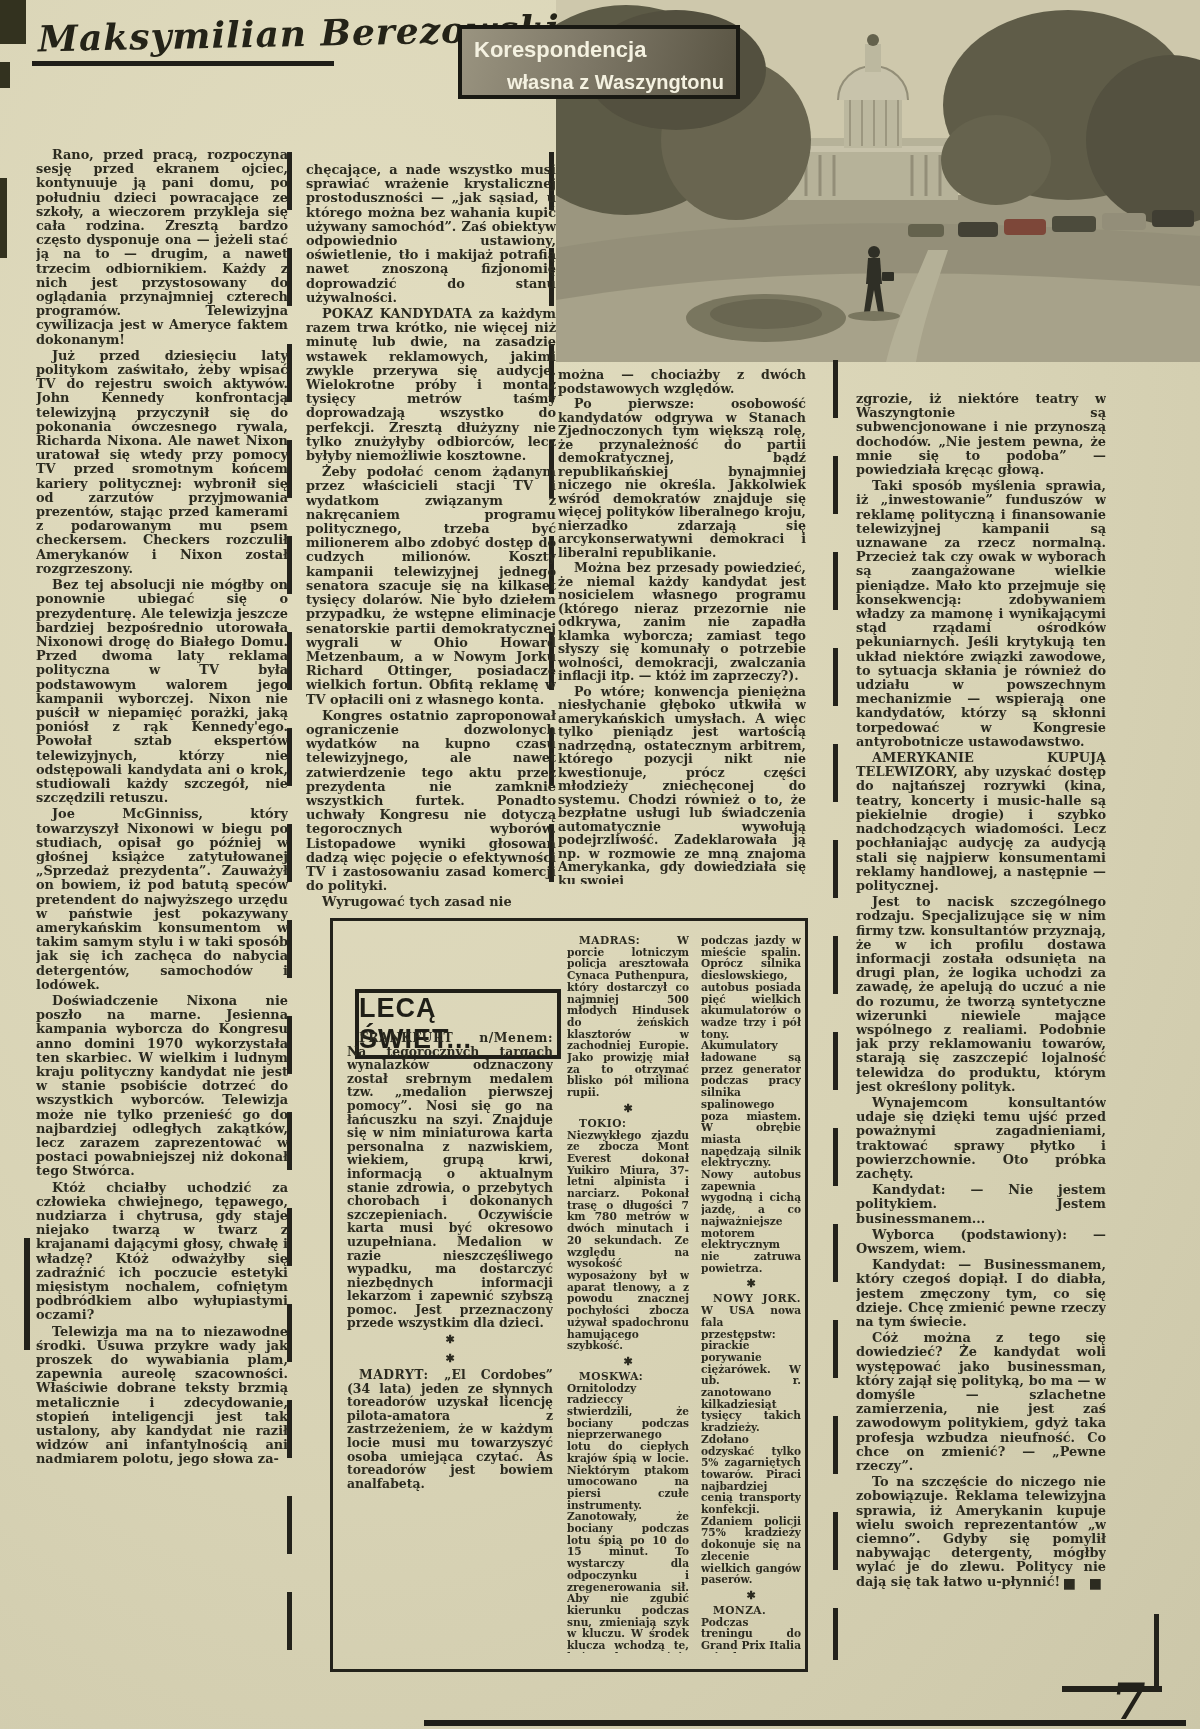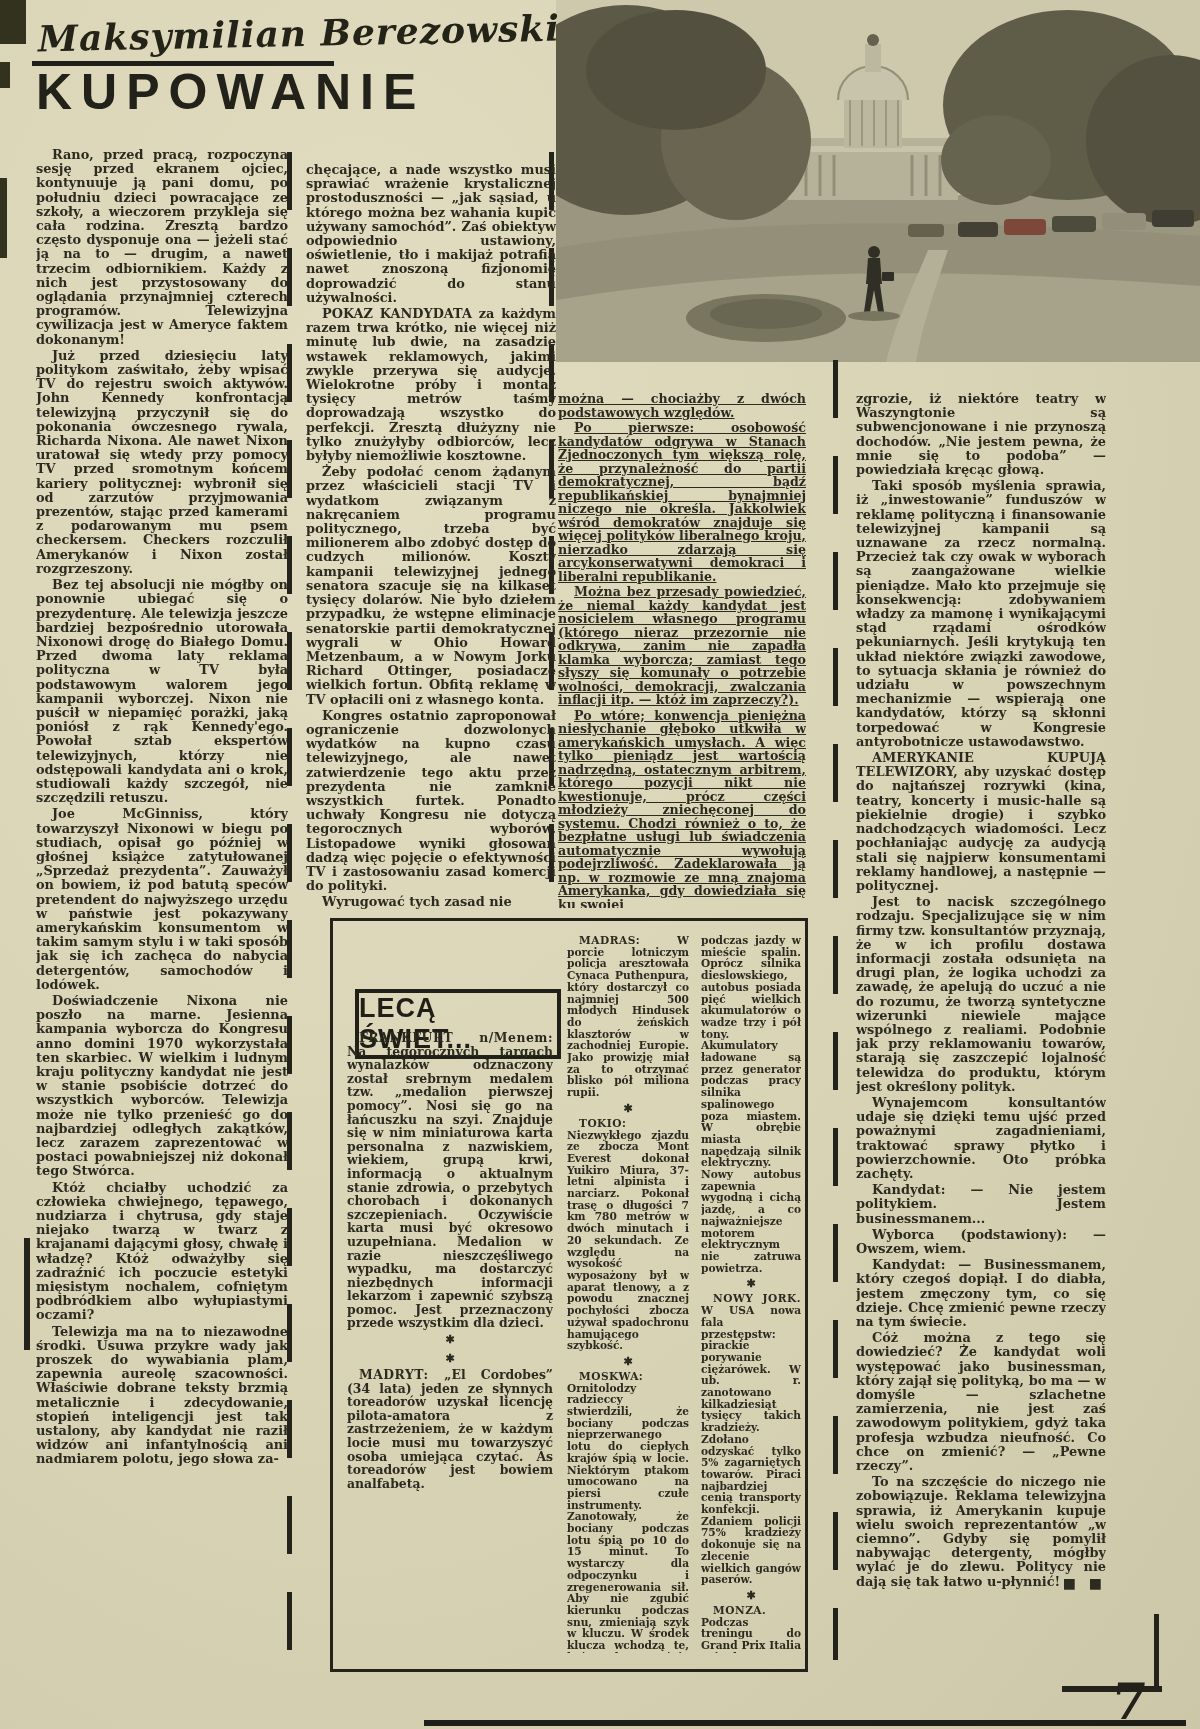--- a/index.html
+++ b/index.html
@@ -34,21 +34,21 @@
   .col{position:absolute;overflow:hidden;text-align:justify;font-size:12.9px;line-height:14.2px;
        font-weight:bold;color:#2c2b20;}
   .col p{margin:0 0 0 0;padding-top:2px;text-indent:16px;}
   .col p.noind{text-indent:0;padding-top:0;}
   .col p.drop{text-indent:0;}
   .col p.drop::first-letter{
     float:left;font-size:62px;line-height:48px;padding:4px 6px 0 0;font-weight:bold;color:#22211a;
   }
   #col1{left:36px;top:146px;width:252px;height:1522px;}
   #col2{left:298px;top:163px;width:250px;height:758px;margin-left:8px;}
-  #col3{left:558px;top:392px;width:248px;height:516px;font-size:12.6px;line-height:13.5px;text-decoration:underline;}
+  #col3{left:558px;top:368px;width:248px;height:516px;font-size:12.6px;line-height:13.5px;}
   #col4{left:856px;top:392px;width:250px;height:1272px;}
   
   .vrule{position:absolute;width:5px;
     background:repeating-linear-gradient(180deg,#23221b 0 58px,rgba(0,0,0,0) 58px 96px);}
   
   .news-box{position:absolute;left:330px;top:918px;width:478px;height:754px;
     border:3px solid #23221b;box-sizing:border-box;}
   .news-title{position:absolute;left:22px;top:28px;width:198px;height:62px;border:4px solid #201f18;
     display:flex;align-items:center;justify-content:center;
     font-family:"Liberation Sans",sans-serif;font-weight:bold;font-size:27px;letter-spacing:1px;color:#1f1e17;margin-top:40px;}
@@ -142,21 +142,24 @@
         <rect x="326" y="272" width="12" height="9" rx="1"></rect>
       </g>
       <ellipse cx="318" cy="316" rx="26" ry="5" fill="#6d6954"></ellipse>
 
       <rect x="0" y="0" width="644" height="362" fill="#d8d3b5" opacity="0.12"></rect>
     </svg>
   </div>
 
   <div class="author">Maksymilian Berezowski</div>
   <div class="author-rule"></div>
-  <div class="headline l1">KUPOWANIE</div>
+  <div class="corr-box">
+    <div class="cl1">Korespondencja</div>
+    <div class="cl2">własna z Waszyngtonu</div>
+  </div>
 
   <div class="vrule" style="left:287px;top:152px;height:1510px;"></div>
   <div class="vrule" style="left:549px;top:152px;height:752px;"></div>
   <div class="vrule" style="left:833px;top:360px;height:1300px;"></div>
 
   <div class="col" id="col1">
 
       <p>Rano, przed pracą, rozpoczyna sesję przed ekranem ojciec, kontynuuje ją pani domu, po południu dzieci powracające ze szkoły, a wieczorem przykleja się cała rodzina. Zresztą bardzo często dysponuje ona — jeżeli stać ją na to — drugim, a nawet trzecim odbiornikiem. Każdy z nich jest przystosowany do oglądania przynajmniej czterech programów. Telewizyjna cywilizacja jest w Ameryce faktem dokonanym!</p>
       <p>Już przed dziesięciu laty politykom zaświtało, żeby wpisać TV do rejestru swoich aktywów. John Kennedy konfrontacją telewizyjną przyczynił się do pokonania ówczesnego rywala, Richarda Nixona. Ale nawet Nixon uratował się wtedy przy pomocy TV przed sromotnym końcem kariery politycznej: wybronił się od zarzutów przyjmowania prezentów, stając przed kamerami z podarowanym mu psem checkersem. Checkers rozczulił Amerykanów i Nixon został rozgrzeszony.</p>
       <p>Bez tej absolucji nie mógłby on ponownie ubiegać się o prezydenturę. Ale telewizja jeszcze bardziej bezpośrednio utorowała Nixonowi drogę do Białego Domu. Przed dwoma laty reklama polityczna w TV była podstawowym walorem jego kampanii wyborczej. Nixon nie puścił w niepamięć porażki, jaką poniósł z rąk Kennedy'ego. Powołał sztab ekspertów telewizyjnych, którzy nie odstępowali kandydata ani o krok, studiowali każdy szczegół, nie szczędzili retuszu.</p>

